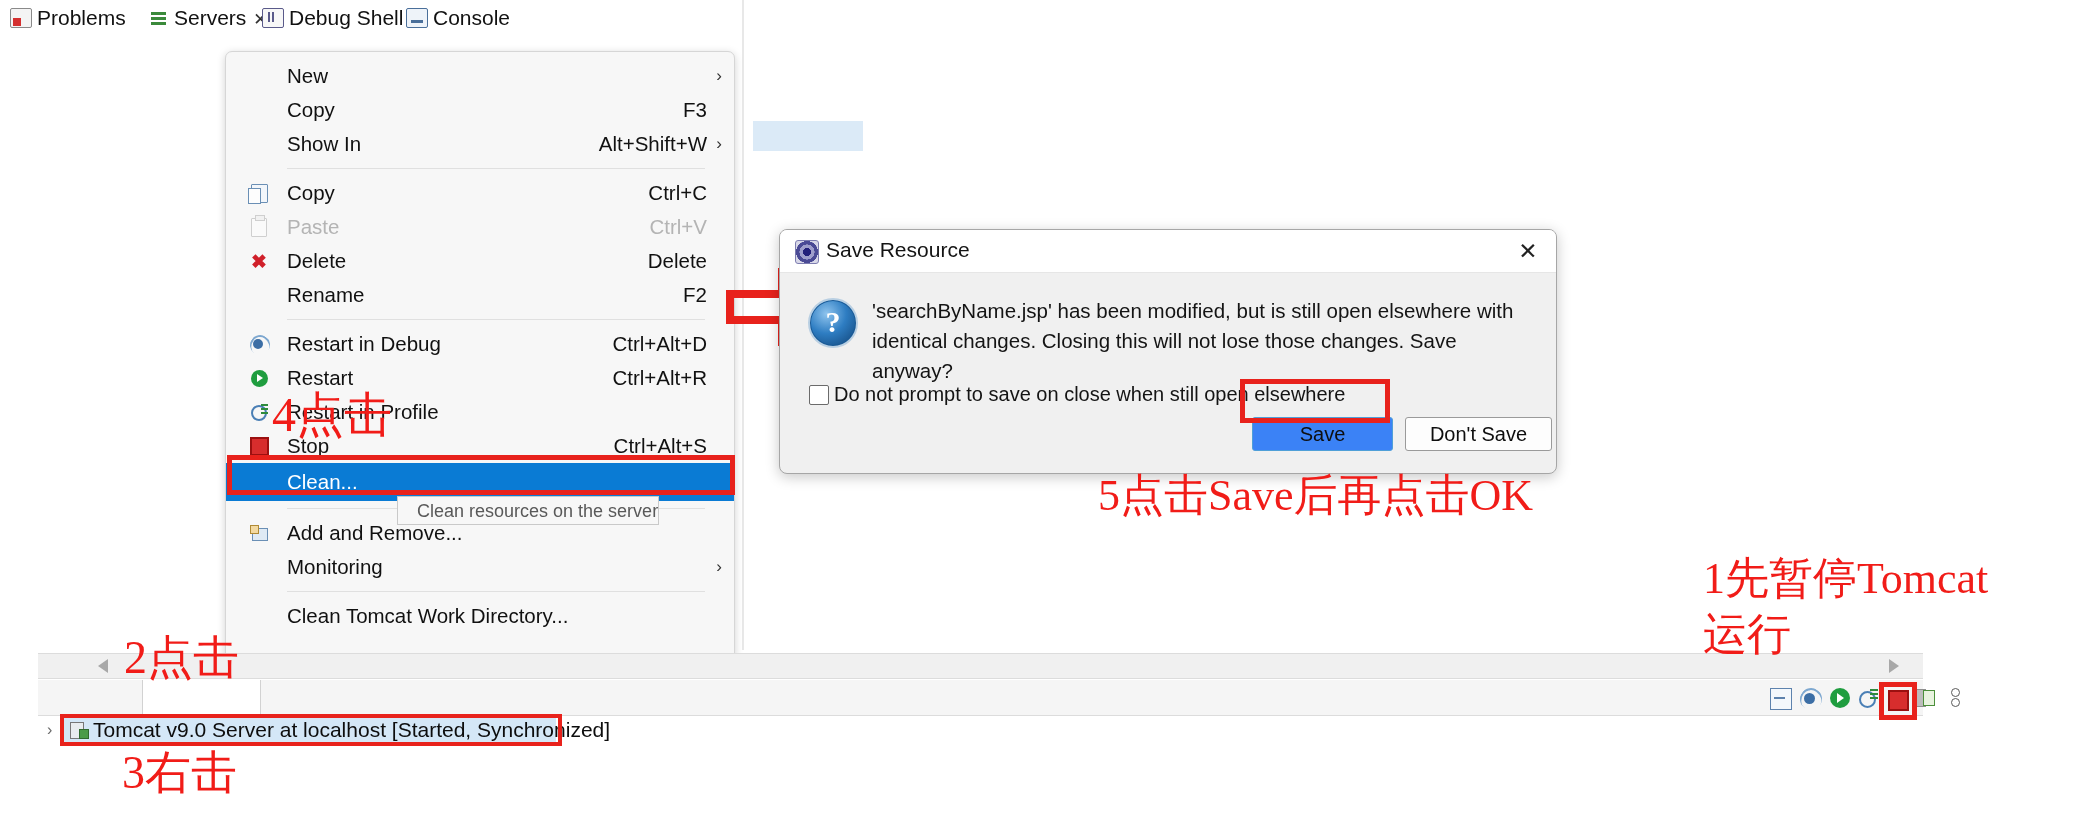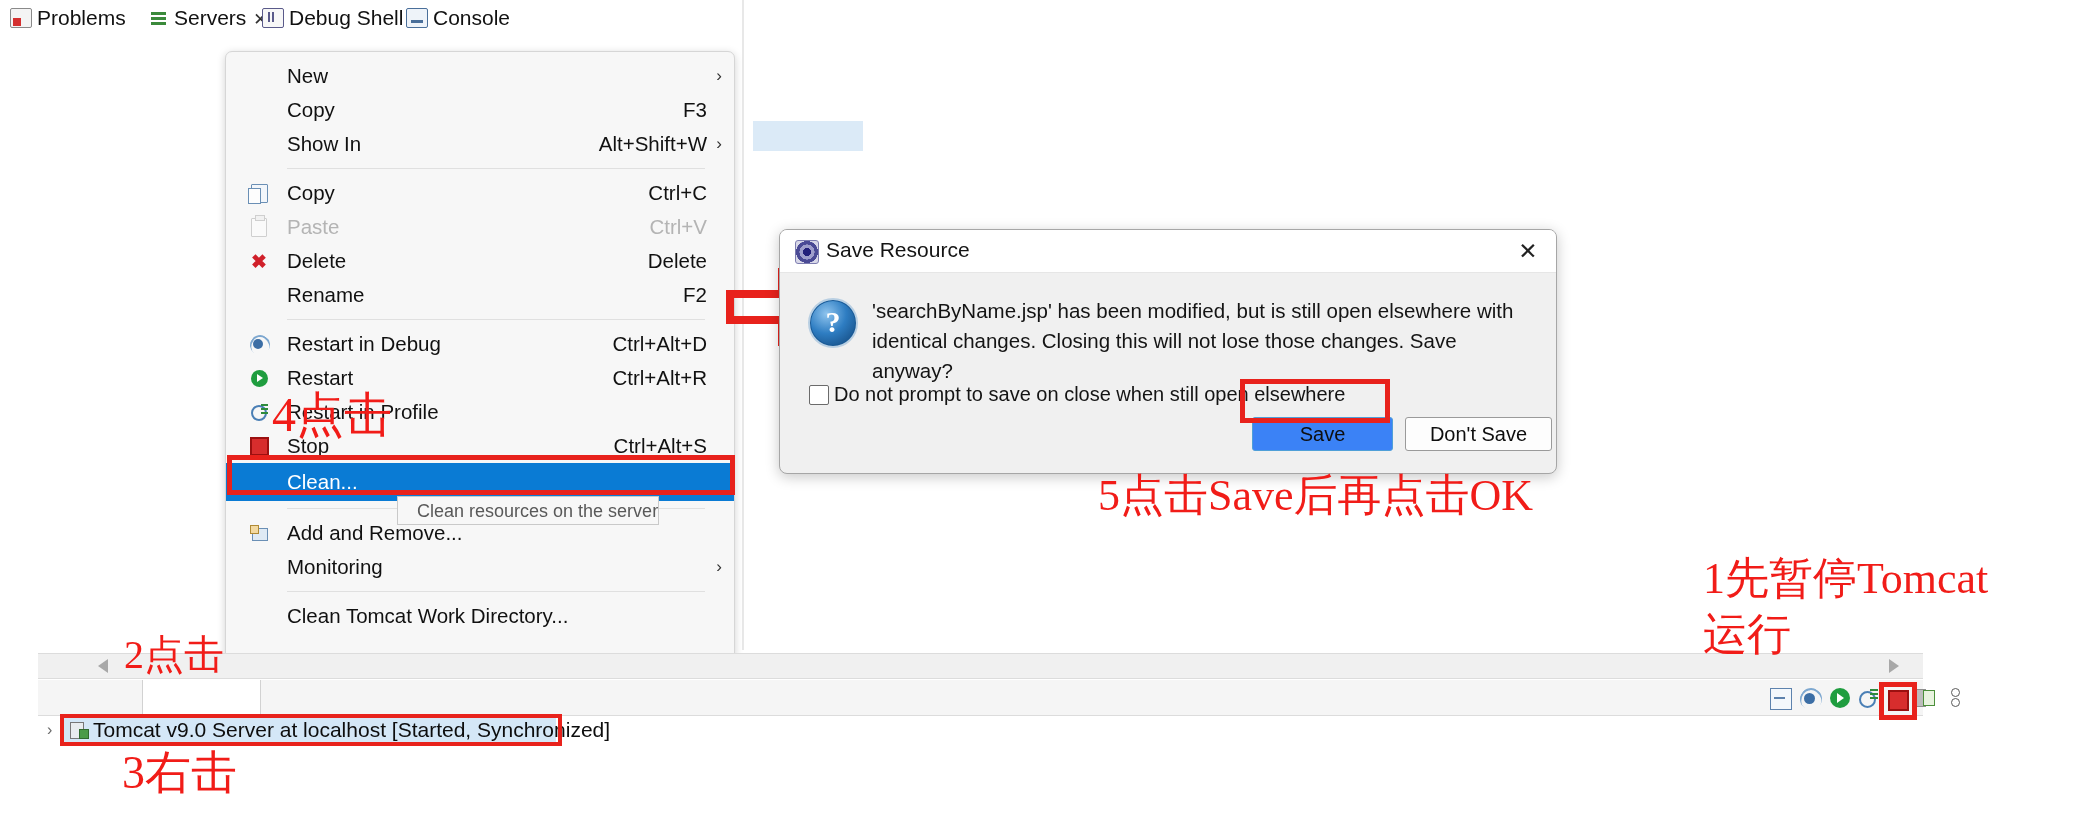--- a/index.html
+++ b/index.html
@@ -233,21 +233,21 @@
 
   
   .anno{
     position:absolute;color:#f11c18;
     font-family:"Liberation Serif", serif;
     white-space:nowrap;
   }
   #anno-1{left:1703px;top:551px;font-size:44px;line-height:56px;}
   #anno-5{left:1098px;top:466px;font-size:44px;}
   #anno-4{left:272px;top:383px;font-size:48px;}
-  #anno-2{left:124px;top:627px;font-size:40px;}
+  #anno-2{left:124px;top:627px;font-size:46px;}
   #anno-3{left:122px;top:742px;font-size:46px;}
 </style>
 </head>
 <body>
 
 <div class="abs" id="editor-left-rule"></div>
 <div class="abs" id="editor-sel-block"></div>
 
 <div class="abs" id="context-menu">
 

